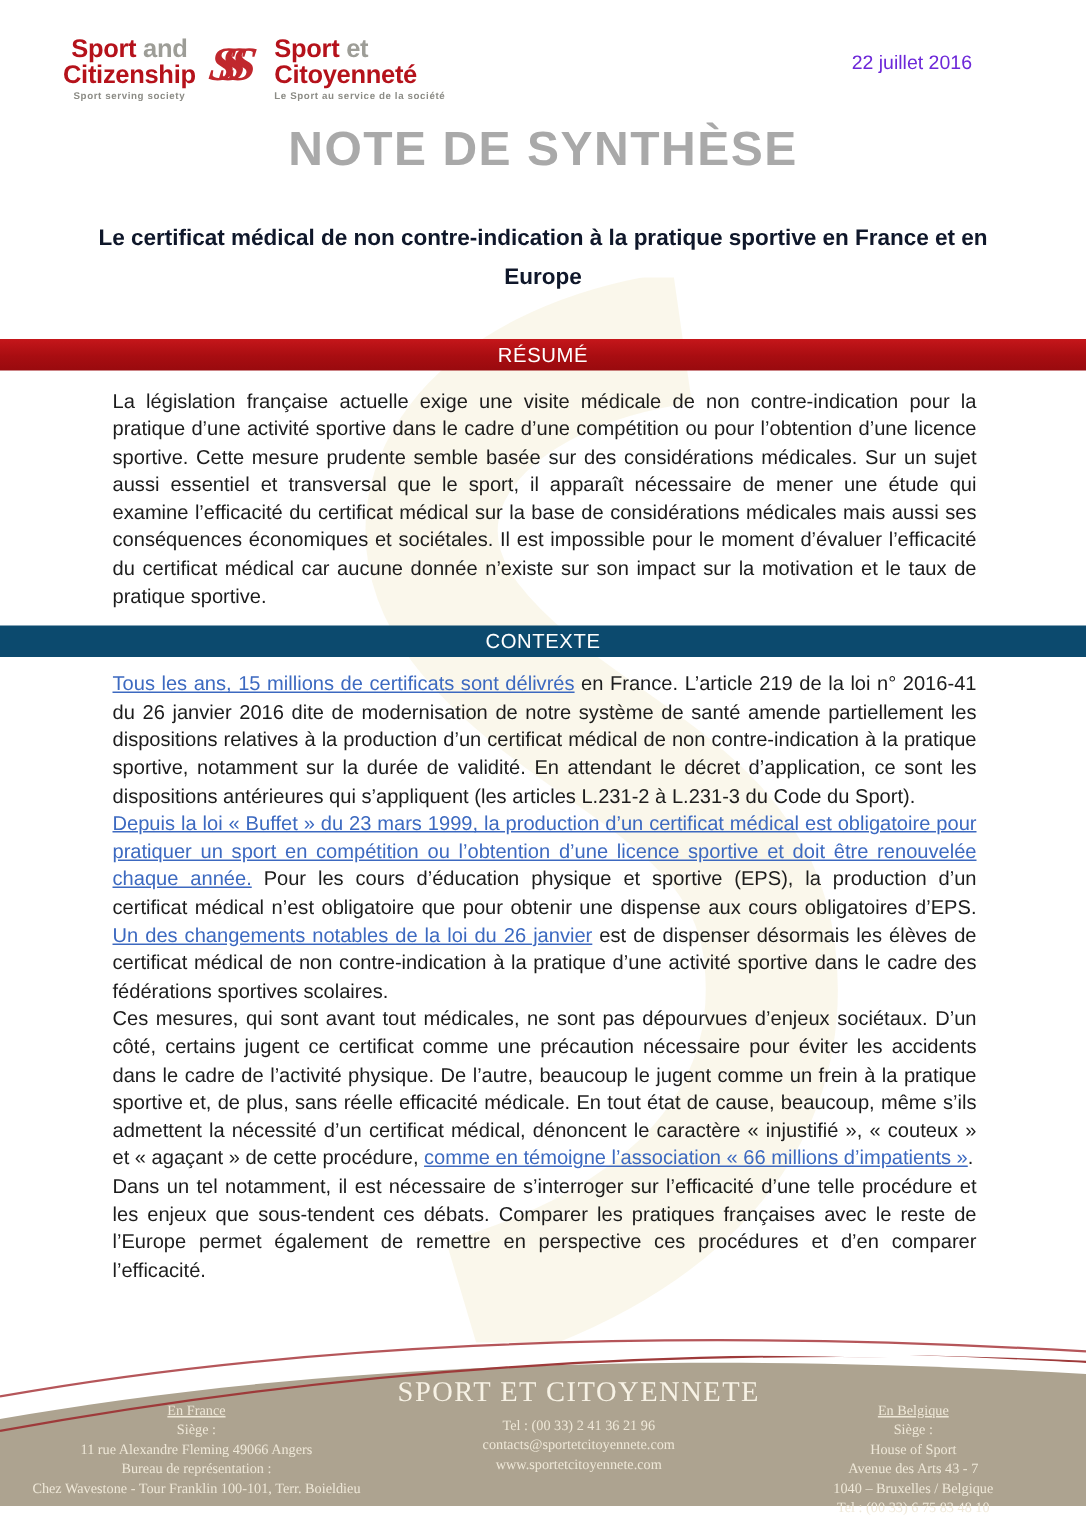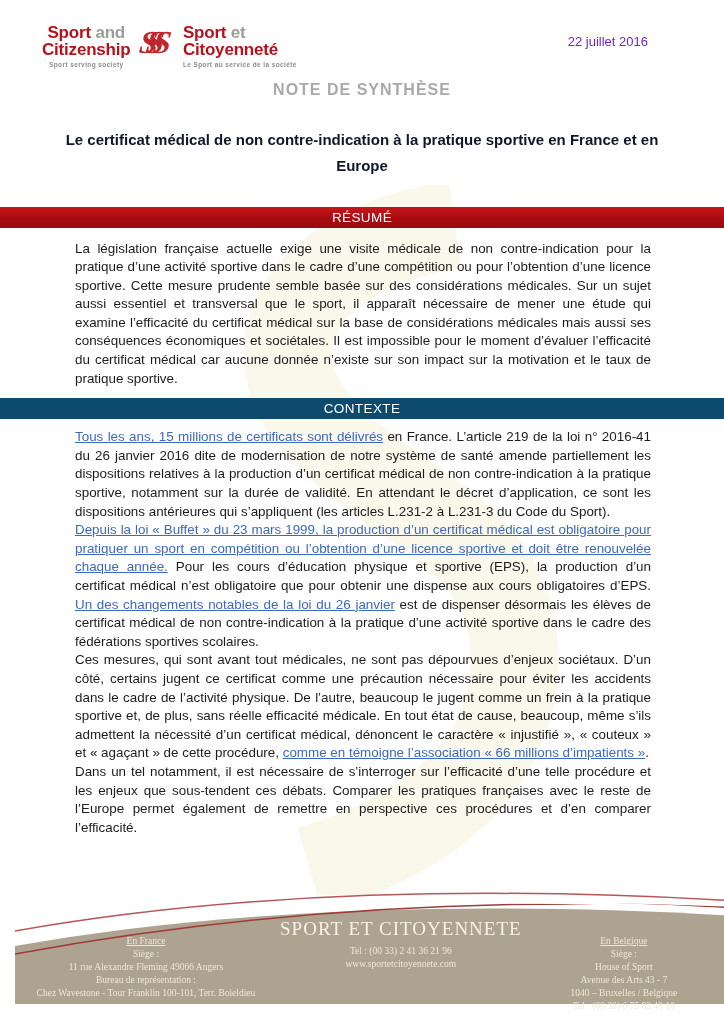--- a/index.html
+++ b/index.html
@@ -21,36 +21,36 @@
   .w-gray{color:#9d9d97;}
   .logo-tagline{font-size:6.5px;color:#8c8c86;letter-spacing:0.4px;margin-top:4px;font-weight:bold;}
   .sss-icon{
     font-family:"Liberation Serif", serif;font-style:italic;font-weight:bold;
     font-size:32px;color:#C0272D;letter-spacing:-11px;padding:2px 22px 0 10px;
     transform:skewX(-8deg);display:inline-block;line-height:1;
   }
   .date{font-size:13px;color:#6d28d9;padding-top:10px;}
 
   
-  .doc-title{text-align:center;color:#A9A9A9;font-size:16px;font-weight:bold;letter-spacing:1px;margin-top:12px;}
+  .doc-title{text-align:center;color:#A9A9A9;font-size:32px;font-weight:bold;letter-spacing:1px;margin-top:12px;}
   .doc-subtitle{text-align:center;font-size:15px;font-weight:bold;color:#0f172a;margin:28px auto 0;width:610px;line-height:26px;}
 
   
   .banner{height:21px;display:flex;align-items:center;justify-content:center;color:#fff;font-weight:normal;font-size:13.5px;letter-spacing:0.4px;}
   .banner-red{background:linear-gradient(#C5161A 0%, #A80D11 55%, #990A0E 100%);margin-top:28px;}
   .banner-tan{background:#0c4a6e;margin-top:2px;}
 
   
   .body-text{padding:12px 73px 8px 75px;font-size:13.4px;line-height:18.6px;text-align:justify;color:#1c1c1c;}
   .body-text p{margin:0;}
   .context-text{padding-top:9px;padding-bottom:0;}
   .doc-link{color:#3C69C0;text-decoration:underline;cursor:pointer;}
 
   
-  .footer{position:absolute;left:15px;bottom:0;width:708px;height:140px;z-index:2;}
+  .footer{position:absolute;left:0;bottom:0;width:708px;height:140px;z-index:2;}
   .footer svg{position:absolute;left:0;top:0;}
   .footer-content{
     position:absolute;left:0;right:0;top:36px;height:84px;
     display:grid;grid-template-columns:37% 35% 28%;
     color:#EFE8D8;font-family:"Liberation Serif", serif;text-align:center;
   }
   .fcol{font-size:9.5px;line-height:13px;padding-top:15px;}
   .fcol-center{padding-top:0;}
   .footer-title{font-size:19px;letter-spacing:1px;color:#F7F2E5;margin:2px 0 10px;font-weight:normal;}
   .fhead{text-decoration:underline;}
@@ -113,20 +113,21 @@
           <div>Siège :</div>
           <div>11 rue Alexandre Fleming 49066 Angers</div>
           <div>Bureau de représentation :</div>
           <div>Chez Wavestone - Tour Franklin 100-101, Terr. Boieldieu</div>
         </div>
     </div>
     <div class="fcol fcol-center">
       <div class="footer-title">SPORT ET CITOYENNETE</div>
       <div>
           <div>Tel : (00 33) 2 41 36 21 96</div>
+          <div>contacts@sportetcitoyennete.com</div>
           <div>www.sportetcitoyennete.com</div>
         </div>
     </div>
     <div class="fcol">
       <div class="fhead">En Belgique</div>
       <div>
           <div>Siège :</div>
           <div>House of Sport</div>
           <div>Avenue des Arts 43 - 7</div>
           <div>1040 – Bruxelles / Belgique</div>

